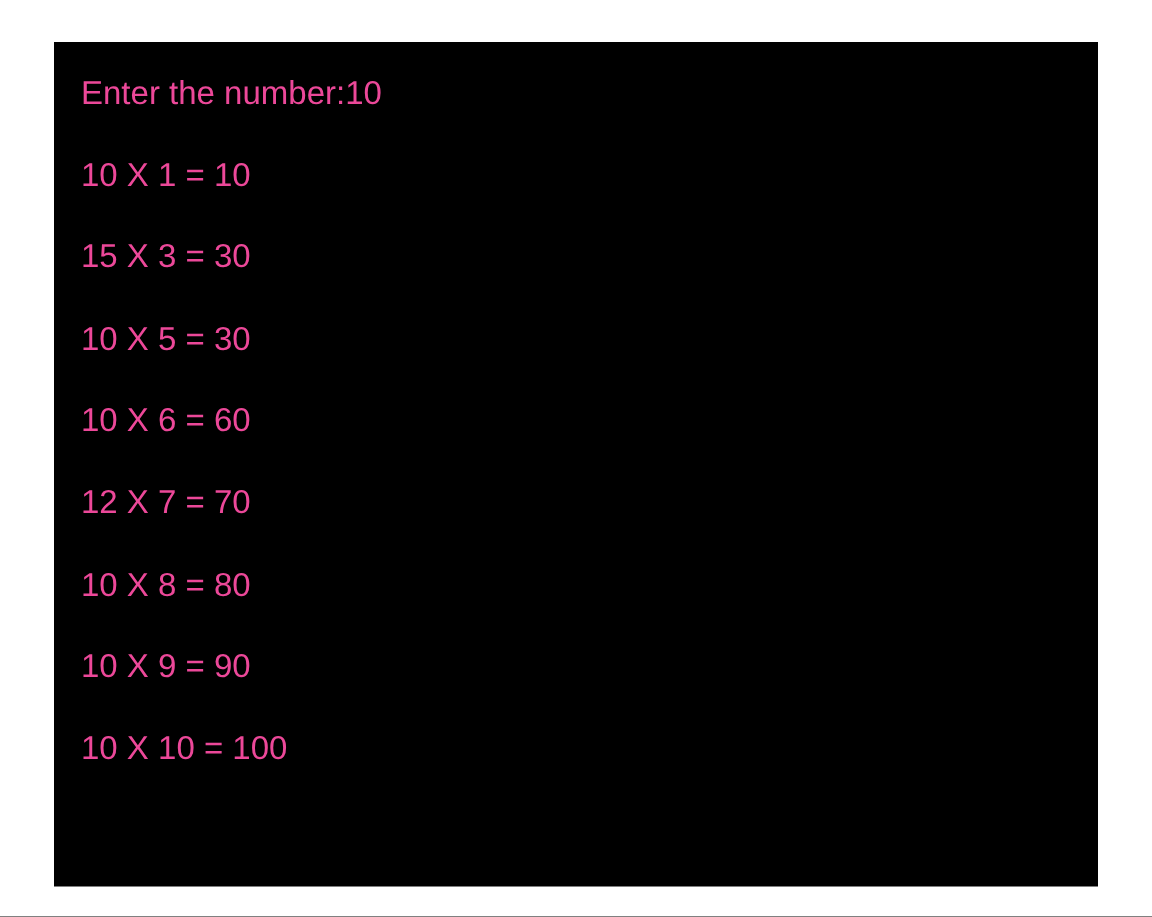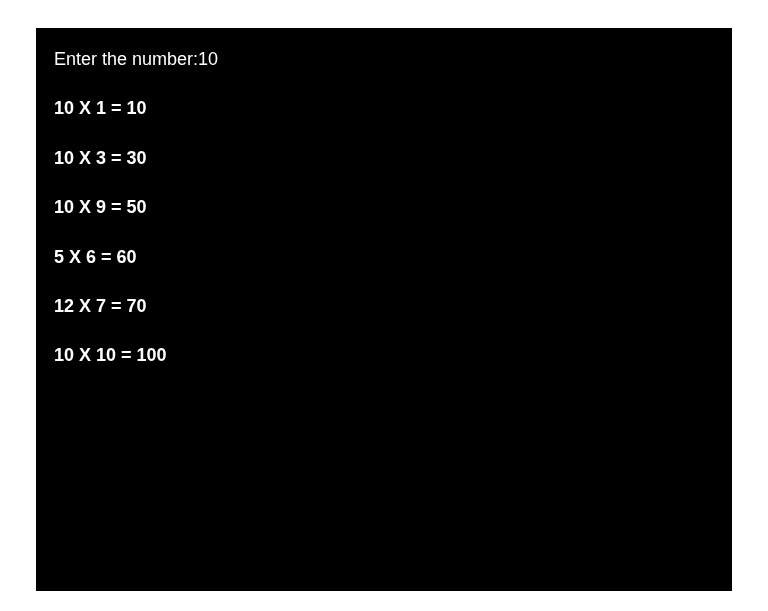--- a/index.html
+++ b/index.html
@@ -11,29 +11,28 @@
       width: 768px;
       height: 611px;
       background: #ffffff;
       font-family: 'Segoe UI', Arial, sans-serif;
       padding: 28px 36px 20px 36px;
     }
     .console {
       width: 100%;
       height: 100%;
       background: #000000;
-      color: #ffffff;
+      color: #ec4899;
       padding: 20px 18px;
-      font-size: 18px;
+      font-size: 22px;
       line-height: 1.3;
     }
     .console-line {
       margin-bottom: 26px;
       white-space: pre;
-      font-weight: bold;
     }
     .console-line:last-child {
       margin-bottom: 12px;
     }
     .prompt-line {
       margin-bottom: 26px;
     }
     .prompt-label {
       display: inline;
     }
@@ -42,18 +41,20 @@
     }
   </style>
 </head>
 <body>
 
 <div class="console">
   <div class="prompt-line">
     <span class="prompt-label">Enter the number:</span><span class="prompt-value">10</span>
   </div>
   <div class="console-line">10 X 1 = 10</div>
-  <div class="console-line">10 X 3 = 30</div>
-  <div class="console-line">10 X 9 = 50</div>
-  <div class="console-line">5 X 6 = 60</div>
+  <div class="console-line">15 X 3 = 30</div>
+  <div class="console-line">10 X 5 = 30</div>
+  <div class="console-line">10 X 6 = 60</div>
   <div class="console-line">12 X 7 = 70</div>
+  <div class="console-line">10 X 8 = 80</div>
+  <div class="console-line">10 X 9 = 90</div>
   <div class="console-line">10 X 10 = 100</div>
 </div>
 
 </body></html>

